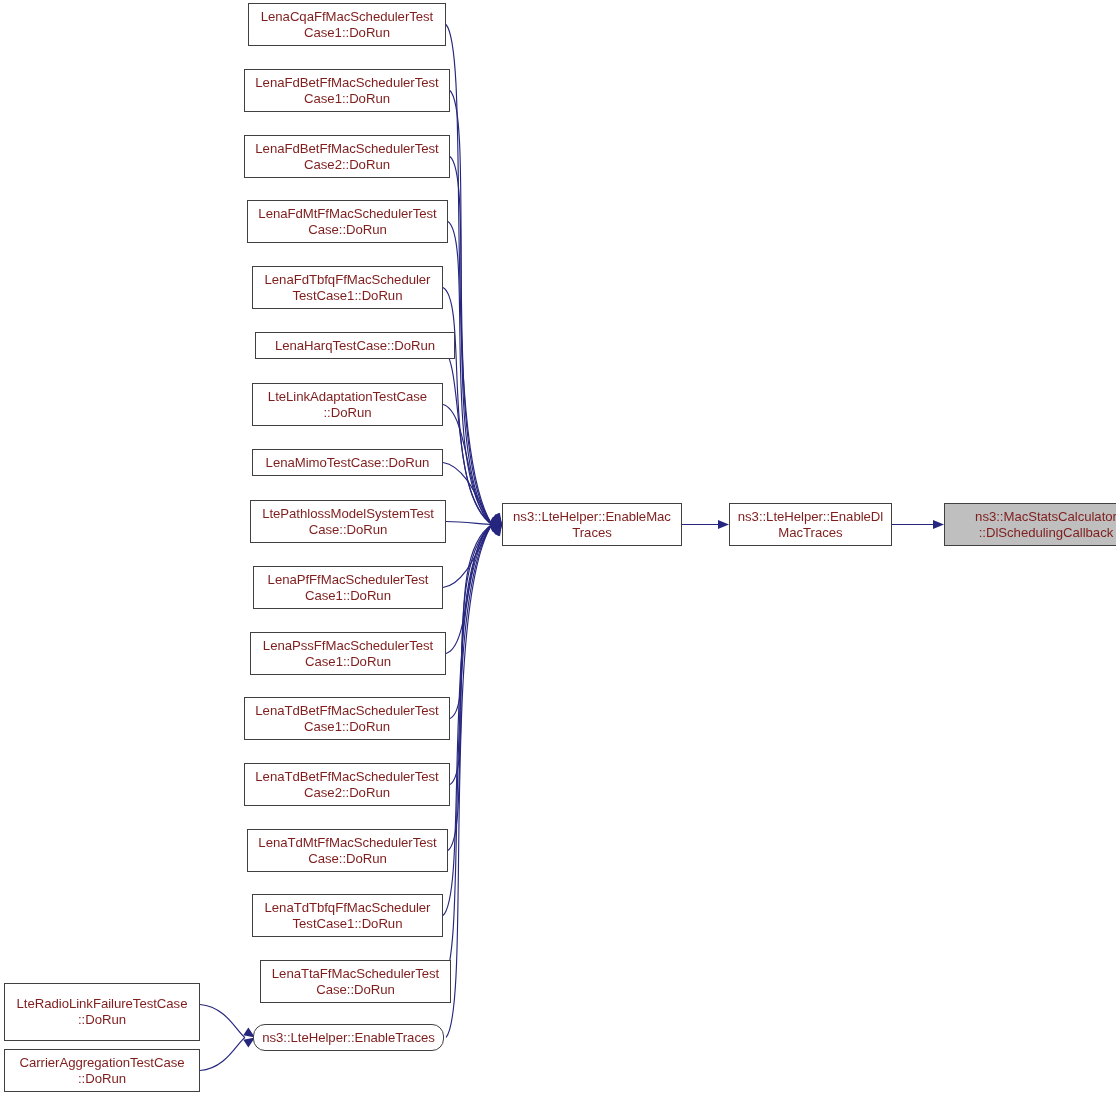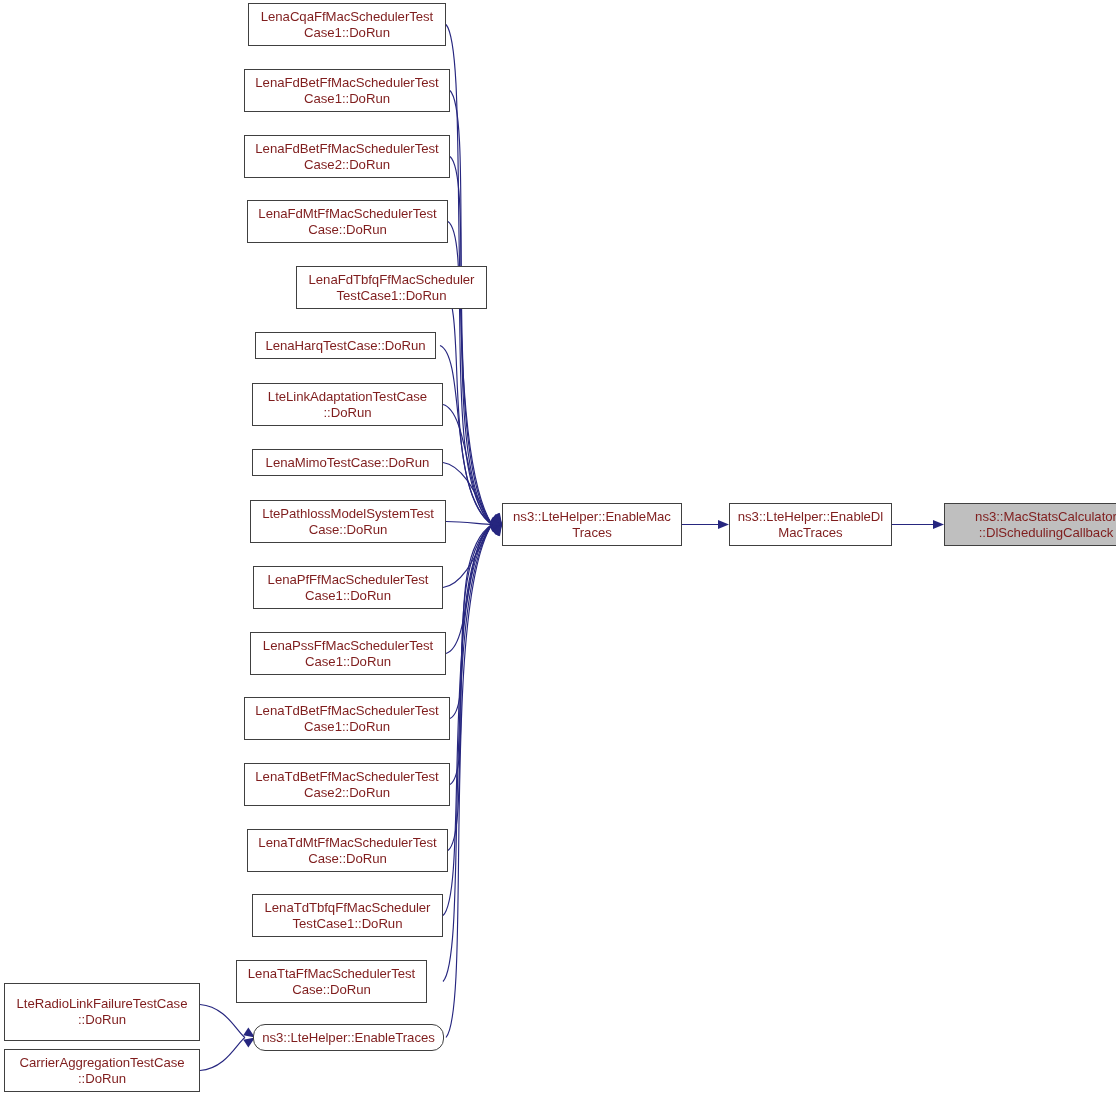--- a/index.html
+++ b/index.html
@@ -94,41 +94,41 @@
     </svg>
   <div id="node-layer">
       <div class="node" style="left: 248px; top: 3px; width: 198px; height: 43px;">LenaCqaFfMacSchedulerTest
 Case1::DoRun</div>
       <div class="node" style="left: 244px; top: 69px; width: 206px; height: 43px;">LenaFdBetFfMacSchedulerTest
 Case1::DoRun</div>
       <div class="node" style="left: 244px; top: 135px; width: 206px; height: 43px;">LenaFdBetFfMacSchedulerTest
 Case2::DoRun</div>
       <div class="node" style="left: 247px; top: 200px; width: 201px; height: 43px;">LenaFdMtFfMacSchedulerTest
 Case::DoRun</div>
-      <div class="node" style="left: 252px; top: 266px; width: 191px; height: 43px; margin-left: 44px;">LenaFdTbfqFfMacScheduler
+      <div class="node" style="left: 252px; top: 266px; width: 191px; height: 43px;">LenaFdTbfqFfMacScheduler
 TestCase1::DoRun</div>
-      <div class="node" style="left: 255px; top: 332px; width: 181px; height: 27px;">LenaHarqTestCase::DoRun</div>
+      <div class="node" style="left: 255px; top: 332px; width: 200px; height: 27px;">LenaHarqTestCase::DoRun</div>
       <div class="node" style="left: 252px; top: 383px; width: 191px; height: 43px;">LteLinkAdaptationTestCase
 ::DoRun</div>
       <div class="node" style="left: 252px; top: 449px; width: 191px; height: 27px;">LenaMimoTestCase::DoRun</div>
       <div class="node" style="left: 250px; top: 500px; width: 196px; height: 43px;">LtePathlossModelSystemTest
 Case::DoRun</div>
       <div class="node" style="left: 253px; top: 566px; width: 190px; height: 43px;">LenaPfFfMacSchedulerTest
 Case1::DoRun</div>
       <div class="node" style="left: 250px; top: 632px; width: 196px; height: 43px;">LenaPssFfMacSchedulerTest
 Case1::DoRun</div>
       <div class="node" style="left: 244px; top: 697px; width: 206px; height: 43px;">LenaTdBetFfMacSchedulerTest
 Case1::DoRun</div>
       <div class="node" style="left: 244px; top: 763px; width: 206px; height: 43px;">LenaTdBetFfMacSchedulerTest
 Case2::DoRun</div>
       <div class="node" style="left: 247px; top: 829px; width: 201px; height: 43px;">LenaTdMtFfMacSchedulerTest
 Case::DoRun</div>
       <div class="node" style="left: 252px; top: 894px; width: 191px; height: 43px;">LenaTdTbfqFfMacScheduler
 TestCase1::DoRun</div>
-      <div class="node" style="left: 236px; top: 960px; width: 191px; height: 43px;">LenaTtaFfMacSchedulerTest
+      <div class="node" style="left: 260px; top: 960px; width: 191px; height: 43px;">LenaTtaFfMacSchedulerTest
 Case::DoRun</div>
       <div class="node" style="left: 4px; top: 983px; width: 196px; height: 58px;">LteRadioLinkFailureTestCase
 ::DoRun</div>
       <div class="node" style="left: 4px; top: 1049px; width: 196px; height: 43px;">CarrierAggregationTestCase
 ::DoRun</div>
       <div class="node" style="left: 253px; top: 1024px; width: 191px; height: 27px; border-radius: 12px;">ns3::LteHelper::EnableTraces</div>
       <div class="node" style="left: 502px; top: 503px; width: 180px; height: 43px;">ns3::LteHelper::EnableMac
 Traces</div>
       <div class="node" style="left: 729px; top: 503px; width: 163px; height: 43px;">ns3::LteHelper::EnableDl
 MacTraces</div>

